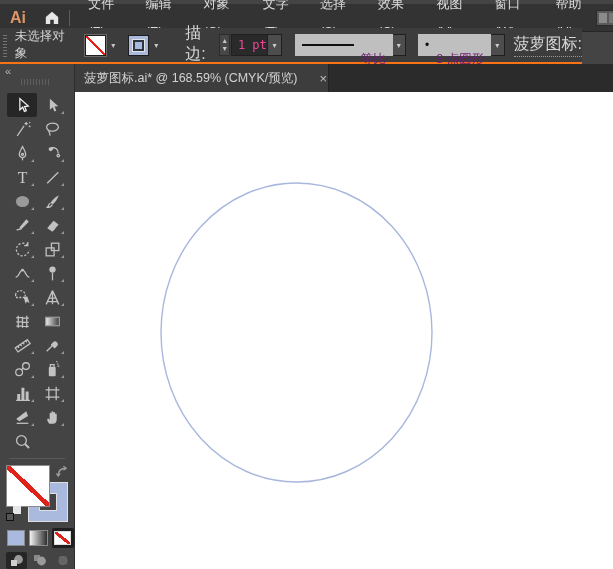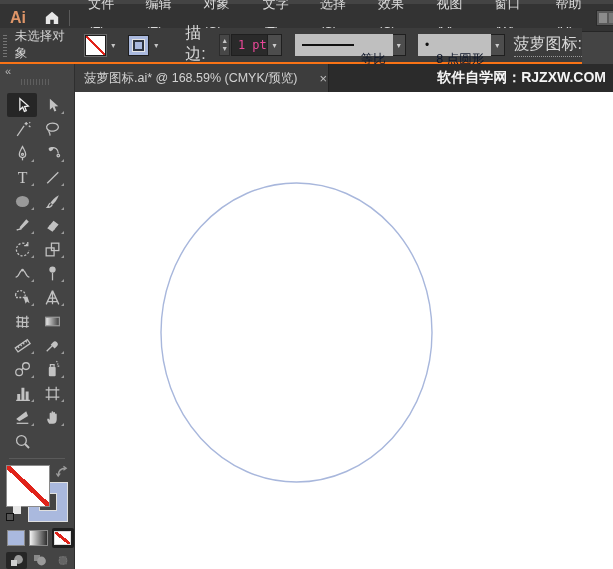--- a/index.html
+++ b/index.html
@@ -37,21 +37,21 @@
   .stepper { width:13px; height:22px; margin-left:6px; display:flex; flex-direction:column;
       align-items:center; justify-content:center; color:#C5C5C5; font-size:7px; line-height:8px;
       background:#474747; border:1px solid #2c2c2c; }
   .pt-field { width:46px; height:22px; margin-left:1px; background:#2A2A2A; border:1px solid #1f1f1f;
       color:#ec4899; font-family:"DejaVu Sans Mono", monospace; font-size:12px;
       display:flex; align-items:center; padding-left:6px; }
   .drop-btn { width:17px; height:22px; background:#4D4D4D; border:1px solid #1f1f1f; border-left:none;
       display:flex; align-items:center; justify-content:center; font-size:8px; color:#CCC; }
   .lightwidget { height:22px; background:#BFBFBF; display:flex; align-items:center; padding:0 7px; }
   .profile-line { width:52px; height:2px; background:#111; margin-right:7px; }
-  .lightwidget .wtext { font-size:12.5px; color:#0f172a; white-space:nowrap;margin-top:28px; }
+  .lightwidget .wtext { font-size:12.5px; color:#701a75; white-space:nowrap;margin-top:28px; }
   .bullet { color:#111; font-size:12px; margin-right:7px; }
 
   
   .tabstrip { position:absolute; left:75px; top:64px; right:0; height:28px; background:#2B2B2B;
       display:flex; align-items:stretch; }
   .doc-tab { width:254px; background:#3D3D3D; border-right:1px solid #232323;
       display:flex; align-items:center; padding:0 9px; gap:20px; }
   .doc-tab .title { font-size:12.5px; color:#D2D2D2; white-space:nowrap; }
   .doc-tab .close { font-size:13px; color:#BDBDBD; margin-left:2px; }
   .watermark { margin-left:auto; align-self:center; font-size:14px; font-weight:bold; color:#F5F5F5; padding-right:7px; white-space:nowrap; }
@@ -165,21 +165,20 @@
     <span class="drop-btn">▾</span>
 
     <span class="ctl-label" style="margin-left:9px; white-space:nowrap">菠萝图标:</span>
   </div>
 
   <div class="tabstrip">
     <div class="doc-tab">
       <span class="title">菠萝图标.ai* @ 168.59% (CMYK/预览)</span>
       <span class="close">×</span>
     </div>
-    <span class="watermark">软件自学网：RJZXW.COM</span>
   </div>
 
   <div class="toolbar">
     <div class="tb-header">
       <span class="collapse">«</span>
       <span class="tb-grip"></span>
     </div>
 
     <div class="tools">
       <div class="tcell active">

